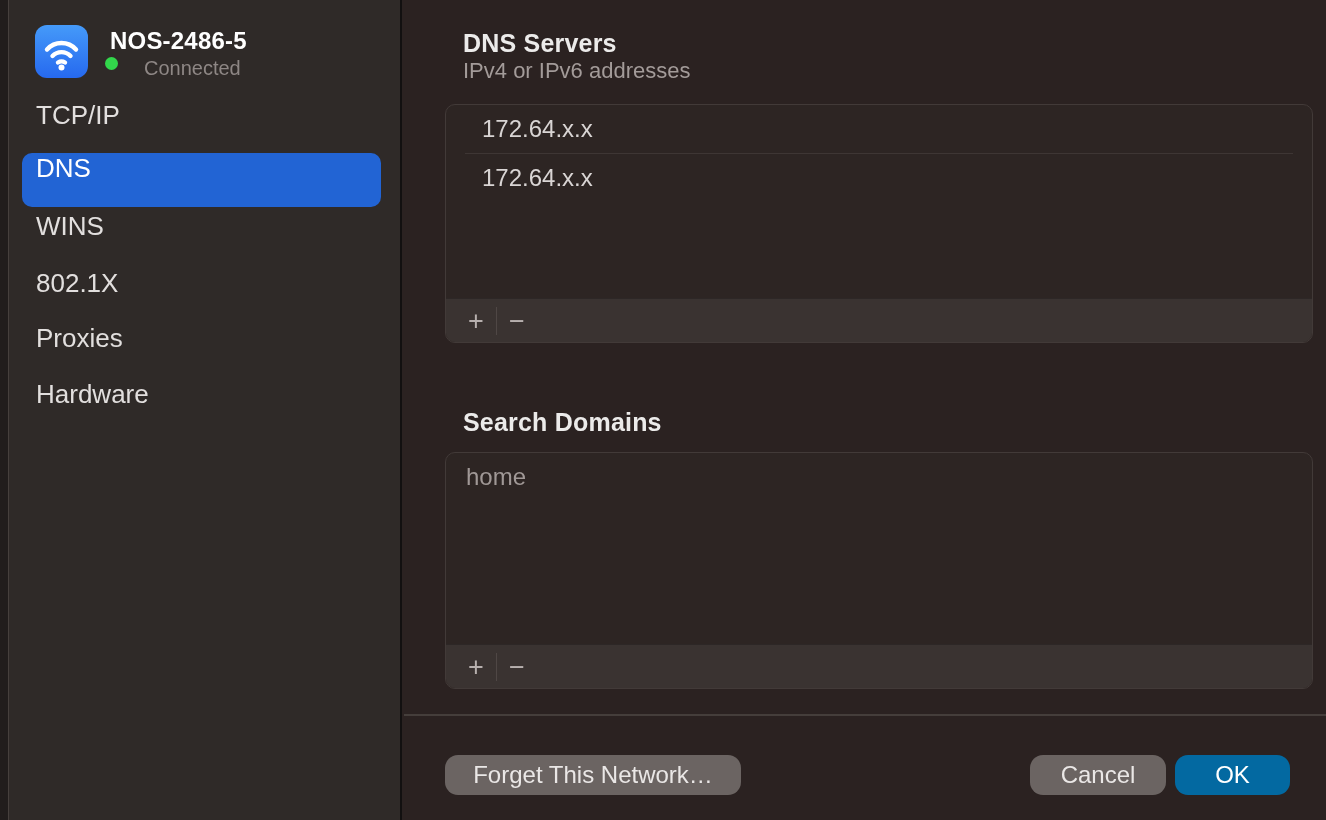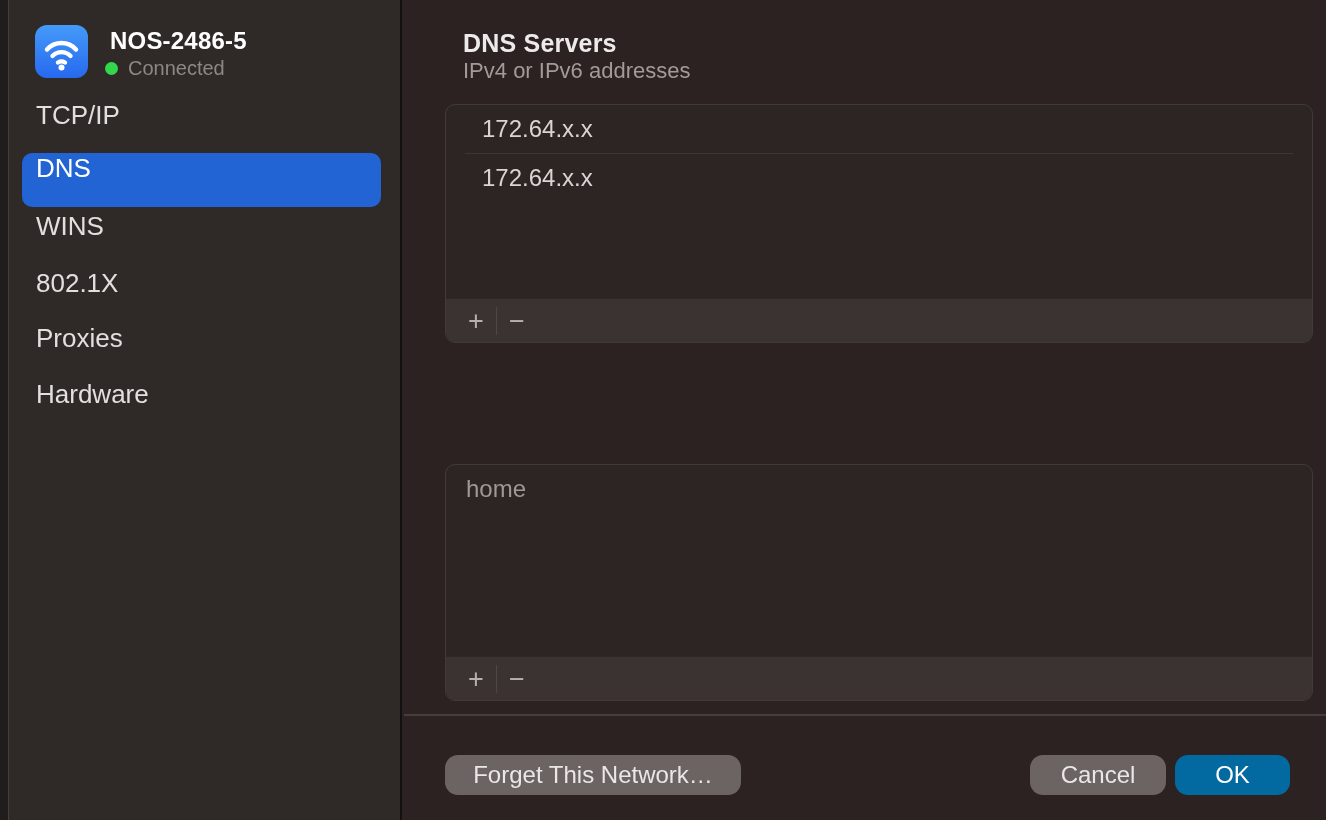--- a/index.html
+++ b/index.html
@@ -20,21 +20,21 @@
   
   .sidebar {
     position:absolute; left:9px; top:0; bottom:0; width:393px;
     background:#2f2a28; border-right:2px solid #121010; box-sizing:border-box;
   }
   .wifi-badge { position:absolute; left:26px; top:25px; width:53px; height:53px; display:block; }
   .net-name {
     position:absolute; left:101px; top:27px;
     font-size:24px; font-weight:600; color:#ffffff; letter-spacing:.2px;
   }
-  .status-row { position:absolute; left:96px; top:57px; display:flex; align-items:center; gap:10px; }
+  .status-row { position:absolute; left:96px; top:57px; display:flex; gap:26px; }
   .status-dot { width:13px; height:13px; border-radius:50%; background:#32d74b; display:inline-block; }
   .status-text { font-size:20px; color:#8e8785; }
 
   .side-item {
     position:absolute; left:13px; width:359px; height:54px;
     border-radius:10px; box-sizing:border-box; padding-left:14px;
     font-size:26px; color:#e2dfde; display:flex; 
     cursor:default;
   }
   .side-item.selected { background:#2264d4; color:#ffffff; }
@@ -142,22 +142,23 @@
       <div class="lrow ip">
           <span>172.64.x.x</span>
         </div>
       <div class="box-footer">
         <button class="pm-btn">+</button>
         <span class="vsep"></span>
         <button class="pm-btn">−</button>
       </div>
     </div>
 
+    <h2 class="sec-title" style="top:408px">Search Domains</h2>
 
-    <div class="listbox" style="top:464px; height:237px">
+    <div class="listbox" style="top:452px; height:237px">
       <div class="lrow domain">
           <span>home</span>
         </div>
       <div class="box-footer">
         <button class="pm-btn">+</button>
         <span class="vsep"></span>
         <button class="pm-btn">−</button>
       </div>
     </div>
 

